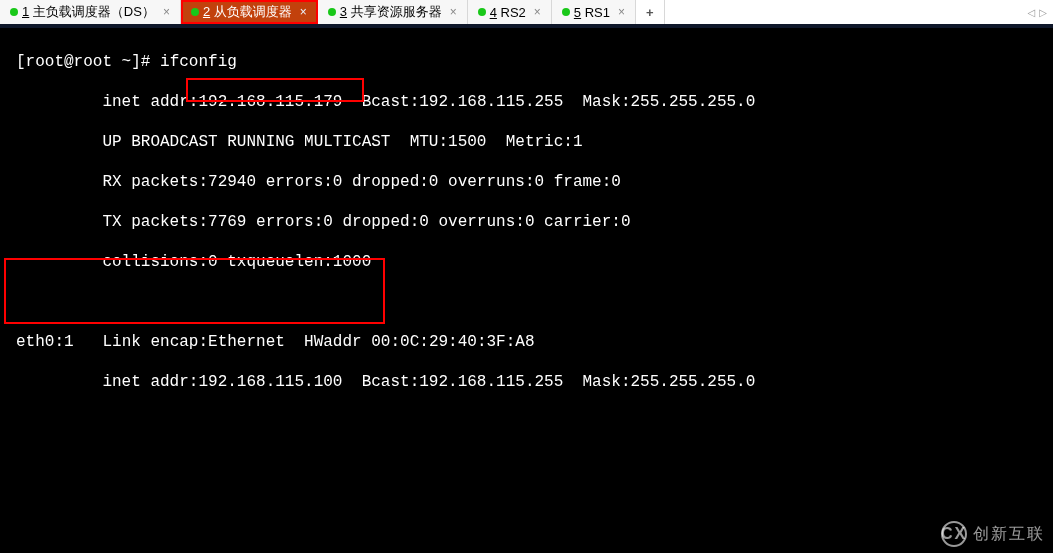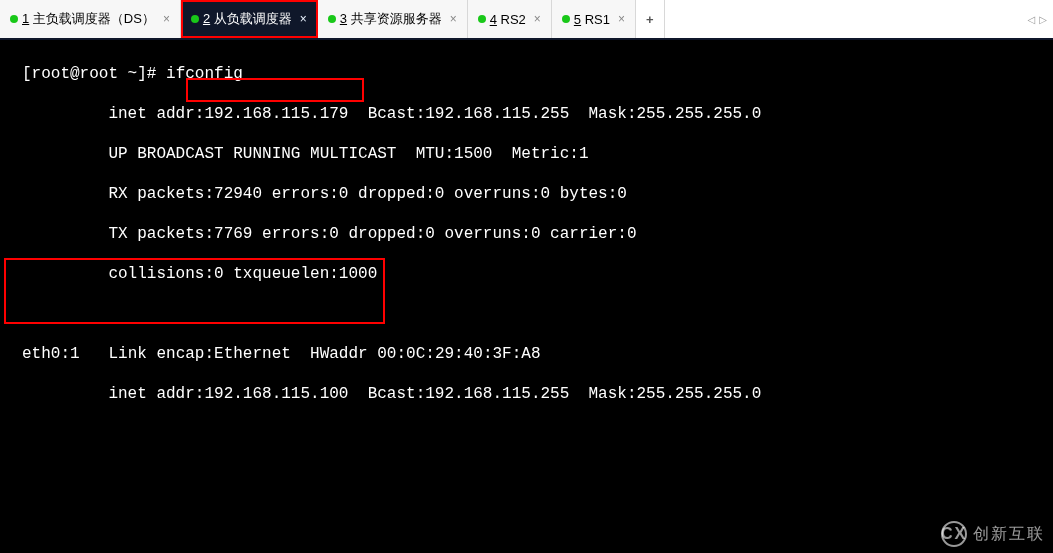--- a/index.html
+++ b/index.html
@@ -8,36 +8,36 @@
       font-size: 13px;
       background: #fff;
       width: 1053px;
       height: 553px;
       overflow: hidden;
       position: relative;
     }
     .tabbar {
       display: flex;
       align-items: stretch;
-      height: 40px;
+      height: 28px;
       background: #fff;
-      border-bottom: 2px solid #0f172a;
+      border-bottom: 4px solid #0f172a;
     }
     .tab {
       display: flex;
       align-items: center;
       gap: 4px;
       padding: 0 10px;
       border-right: 1px solid #d8d8d8;
       cursor: pointer;
       background: #f7f7f7;
       white-space: nowrap;
     }
     .tab.active {
-      background: #0f172a;
+      background: #c2410c;
       color: #fff;
     }
     .tab.active.highlighted {
       outline: 2px solid red;
       outline-offset: -2px;
     }
     .dot {
       width: 8px; height: 8px; border-radius: 50%;
       background: #19c819;
       display: inline-block;
@@ -64,21 +64,21 @@
       padding: 0 6px;
       color: #999;
     }
     .tri { font-size: 10px; }
     .terminal {
       background: #000;
       color: #fff;
       font-family: "Consolas", "Courier New", monospace;
       font-size: 16px;
       line-height: 20px;
-      padding: 4px 22px;
+      padding: 4px 16px;
       height: calc(553px - 28px);
       white-space: pre;
       position: relative;
       overflow: hidden;
     }
     .cmd-line { display: block; }
     .if-row { display: block; }
     .indent-cont { display: inline-block; width: 9ch; }
     
     .redbox {
@@ -145,21 +145,21 @@
   <div class="tabbar-right">
     <span class="tri">◁</span>
     <span class="tri">▷</span>
   </div>
 </div>
 
 <div class="terminal">
 <span class="cmd-line"><span>[root@root ~]# </span><span>ifconfig</span></span>
 <span class="if-row"><span class="indent-cont"></span><span><span>inet addr:</span><span>192.168.115.179</span><span>  Bcast:192.168.115.255  Mask:255.255.255.0</span></span></span>
 <span class="if-row"><span class="indent-cont"></span><span>UP BROADCAST RUNNING MULTICAST  MTU:1500  Metric:1</span></span>
-<span class="if-row"><span class="indent-cont"></span><span>RX packets:72940 errors:0 dropped:0 overruns:0 bytes:0</span></span>
+<span class="if-row"><span class="indent-cont"></span><span>RX packets:72940 errors:0 dropped:0 overruns:0 frame:0</span></span>
 <span class="if-row"><span class="indent-cont"></span><span>TX packets:7769 errors:0 dropped:0 overruns:0 carrier:0</span></span>
 <span class="if-row"><span class="indent-cont"></span><span>collisions:0 txqueuelen:1000</span></span>
 <span class="if-row"> </span>
 <span class="if-row"><span>eth0:1</span>   <span>Link encap:Ethernet  HWaddr 00:0C:29:40:3F:A8</span></span>
 <span class="if-row"><span class="indent-cont"></span><span>inet addr:192.168.115.100  Bcast:192.168.115.255  Mask:255.255.255.0</span></span>
 
 
 
 
 

